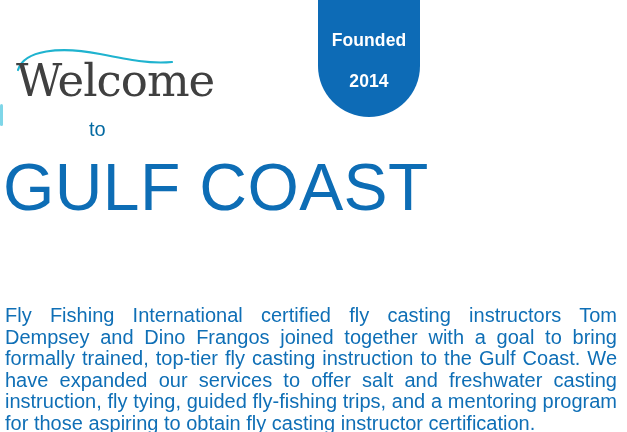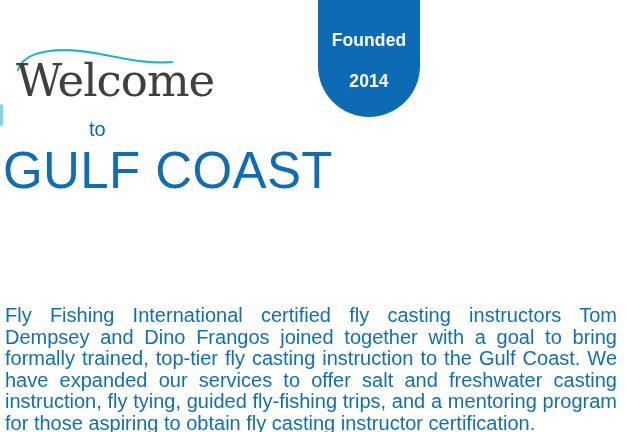--- a/index.html
+++ b/index.html
@@ -23,22 +23,22 @@
     font-family:"DejaVu Serif", serif; font-size:45px; color:#404040;
     letter-spacing:-1px; line-height:50px; white-space:nowrap;
   }
   .to {
     position:absolute; left:89px; top:92px; color:#0369a1; font-size:20px; line-height:22px;margin-top:26px;
   }
   .edge-mark {
     position:absolute; left:0; top:104px; width:3px; height:22px; background:#7fd6e8; border-radius:2px;
   }
   .title {
-    position:absolute; left:3px; top:140px; color:#0d6db5;
-    font-size:51px; line-height:62px; letter-spacing:0.4px; white-space:nowrap;
+    position:absolute; left:3px; top:156px; color:#0d6db5;
+    font-size:66px; line-height:62px; letter-spacing:0.4px; white-space:nowrap;
   }
   .title div { height:62px; }
   .para {
     position:absolute; left:5px; top:285px; width:612px;
     color:#0f6fb6; font-size:20px; line-height:21.6px; text-align:justify;
   }
 </style>
 </head>
 <body>
 

